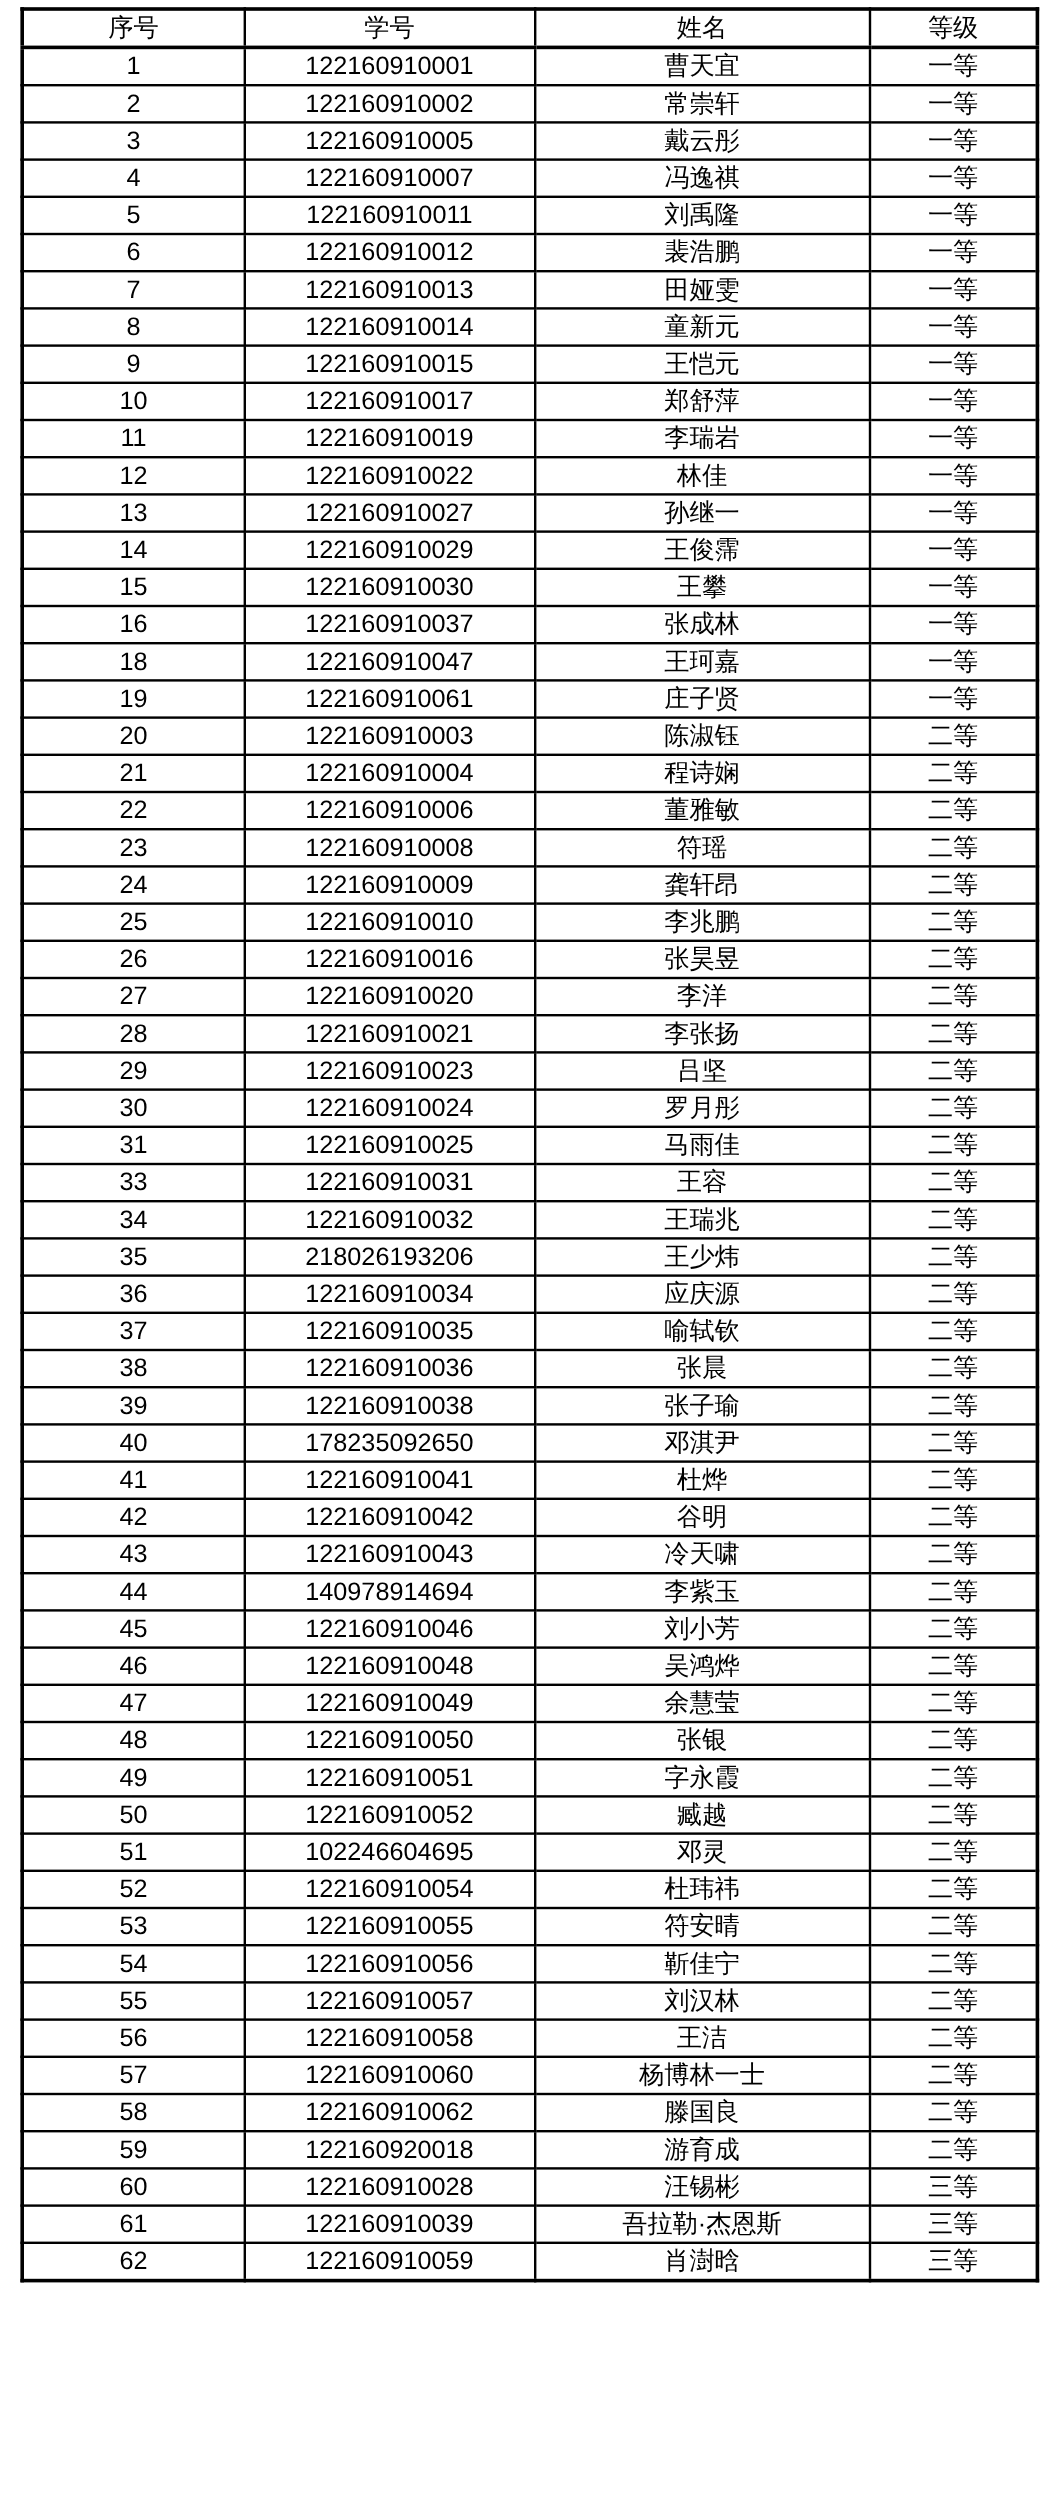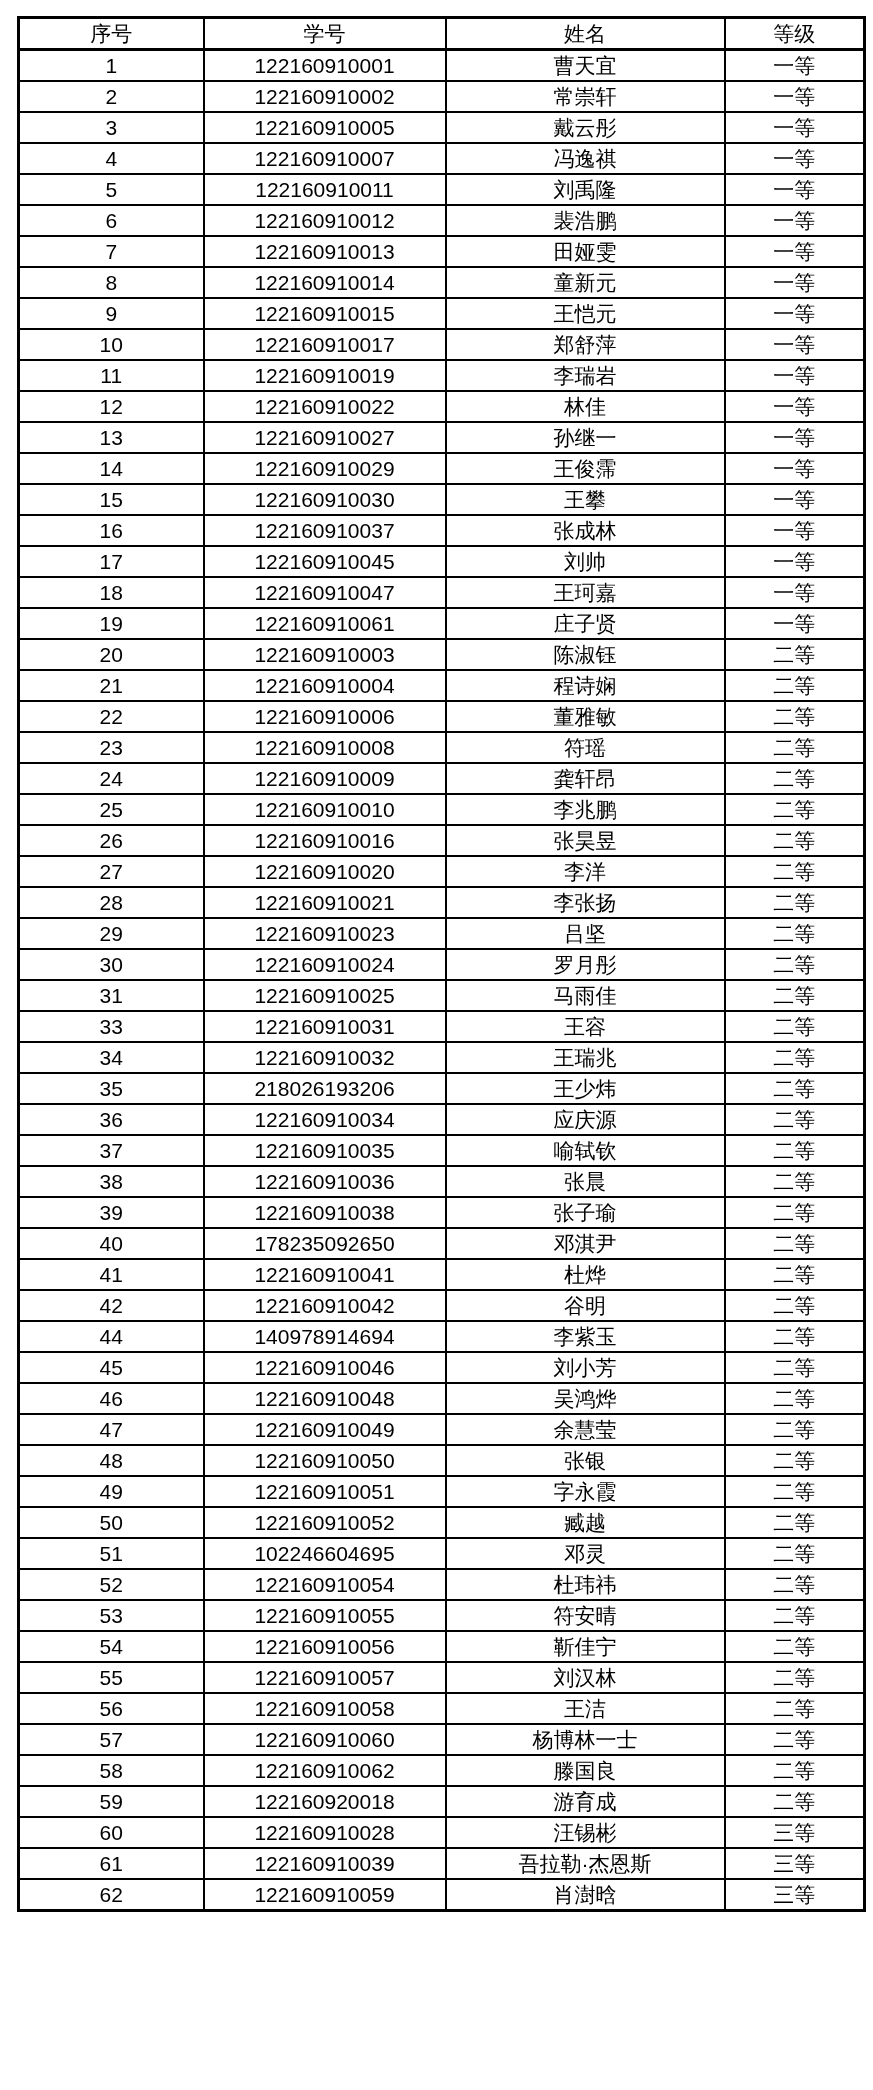--- a/index.html
+++ b/index.html
@@ -10,21 +10,21 @@
   }
   body {
     font-family: "Liberation Sans", "DejaVu Sans", sans-serif;
     color: #000000;
   }
   .page {
     width: 873px;
     height: 2090px;
     background: #ffffff;
     box-sizing: border-box;
-    padding: 16px 0 0 17px;
+    padding: 6px 0 0 17px;
   }
   table.grade-table {
     border-collapse: collapse;
     table-layout: fixed;
     width: 846px;
     border: 3px solid #000000;
   }
   table.grade-table th,
   table.grade-table td {
     border: 2px solid #000000;
@@ -156,26 +156,20 @@
           <td>王攀</td>
           <td>一等</td>
         </tr>
         <tr>
           <td>16</td>
           <td>122160910037</td>
           <td>张成林</td>
           <td>一等</td>
         </tr>
         <tr>
-          <td>17</td>
-          <td>122160910045</td>
-          <td>刘帅</td>
-          <td>一等</td>
-        </tr>
-        <tr>
           <td>18</td>
           <td>122160910047</td>
           <td>王珂嘉</td>
           <td>一等</td>
         </tr>
         <tr>
           <td>19</td>
           <td>122160910061</td>
           <td>庄子贤</td>
           <td>一等</td>
@@ -303,20 +297,26 @@
         <tr>
           <td>41</td>
           <td>122160910041</td>
           <td>杜烨</td>
           <td>二等</td>
         </tr>
         <tr>
           <td>42</td>
           <td>122160910042</td>
           <td>谷明</td>
+          <td>二等</td>
+        </tr>
+        <tr>
+          <td>43</td>
+          <td>122160910043</td>
+          <td>冷天啸</td>
           <td>二等</td>
         </tr>
         <tr>
           <td>44</td>
           <td>140978914694</td>
           <td>李紫玉</td>
           <td>二等</td>
         </tr>
         <tr>
           <td>45</td>

